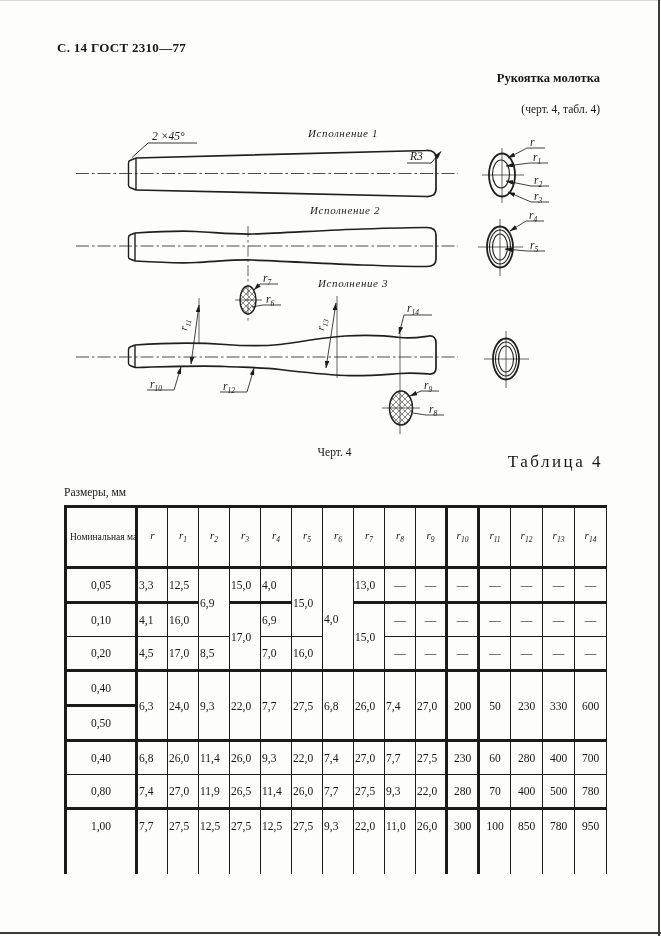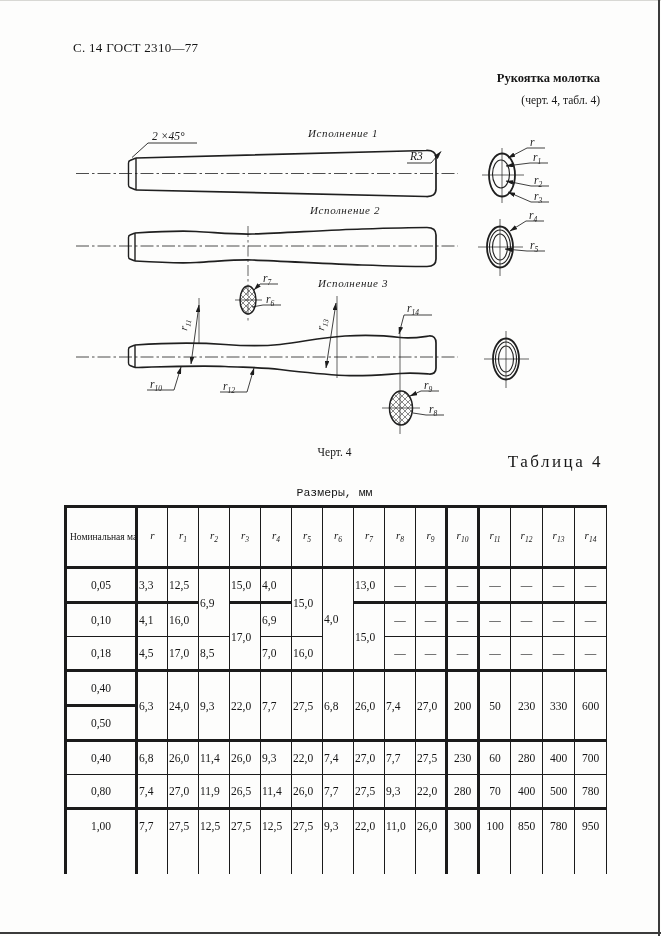--- a/index.html
+++ b/index.html
@@ -1,27 +1,27 @@
 <!DOCTYPE html>
 <html><head>
 <meta charset="utf-8">
 <style>
   html,body{margin:0;padding:0;}
   body{
     width:661px;height:936px;position:relative;background:#fdfdfc;
     font-family:"Liberation Serif","DejaVu Serif",serif;color:#161616;overflow:hidden;
   }
   .abs{position:absolute;}
-  #running-header{left:73px;top:40px;font-weight:normal;font-size:13px;letter-spacing:.3px;}
+  #running-header{left:57px;top:40px;font-weight:bold;font-size:13px;letter-spacing:.3px;}
   #title-wrap{left:70px;top:71px;width:530px;text-align:right;}
   #doc-title{font-weight:bold;font-size:12.5px;}
-  #doc-subtitle{font-size:11.5px;margin-top:8px;}
+  #doc-subtitle{font-size:11.5px;margin-top:17px;}
   #fig-caption{left:64px;top:446px;width:541px;text-align:center;font-size:11.5px;}
   #tbl-caption{right:58px;top:452px;font-size:17px;letter-spacing:2.5px;}
-  #units-label{left:64px;top:486px;width:541px;text-align:center;font-size:11.5px;font-family:Liberation Mono, monospace;}
+  #units-label{left:64px;top:486px;width:541px;text-align:left;font-size:11.5px;}
 
   svg text{fill:#1c1c1c;}
   .cap{font:italic 11px "Liberation Serif","DejaVu Serif",serif;letter-spacing:.6px;}
   .lbl{font:italic 11.5px "Liberation Serif","DejaVu Serif",serif;}
   .sub{font-size:7.5px;}
 
   #tbl{
     position:absolute;left:64px;top:505px;width:541px;
     border-collapse:collapse;table-layout:fixed;
     border:3px solid #1b1b1b;border-right:1px solid #1b1b1b;border-bottom:0;
@@ -247,21 +247,21 @@
       <td class="n bb" rowspan="2">15,0</td>
       <td class="d">—</td>
       <td class="d br">—</td>
       <td class="d br">—</td>
       <td class="d">—</td>
       <td class="d">—</td>
       <td class="d">—</td>
       <td class="d">—</td>
     </tr>
     <tr>
-      <td class="m br bb">0,18</td>
+      <td class="m br bb">0,20</td>
       <td class="n bb">4,5</td>
       <td class="n bb">17,0</td>
       <td class="n bb">8,5</td>
       <td class="n bb">7,0</td>
       <td class="n bb">16,0</td>
       <td class="d bb">—</td>
       <td class="d bb br">—</td>
       <td class="d bb br">—</td>
       <td class="d bb">—</td>
       <td class="d bb">—</td>

